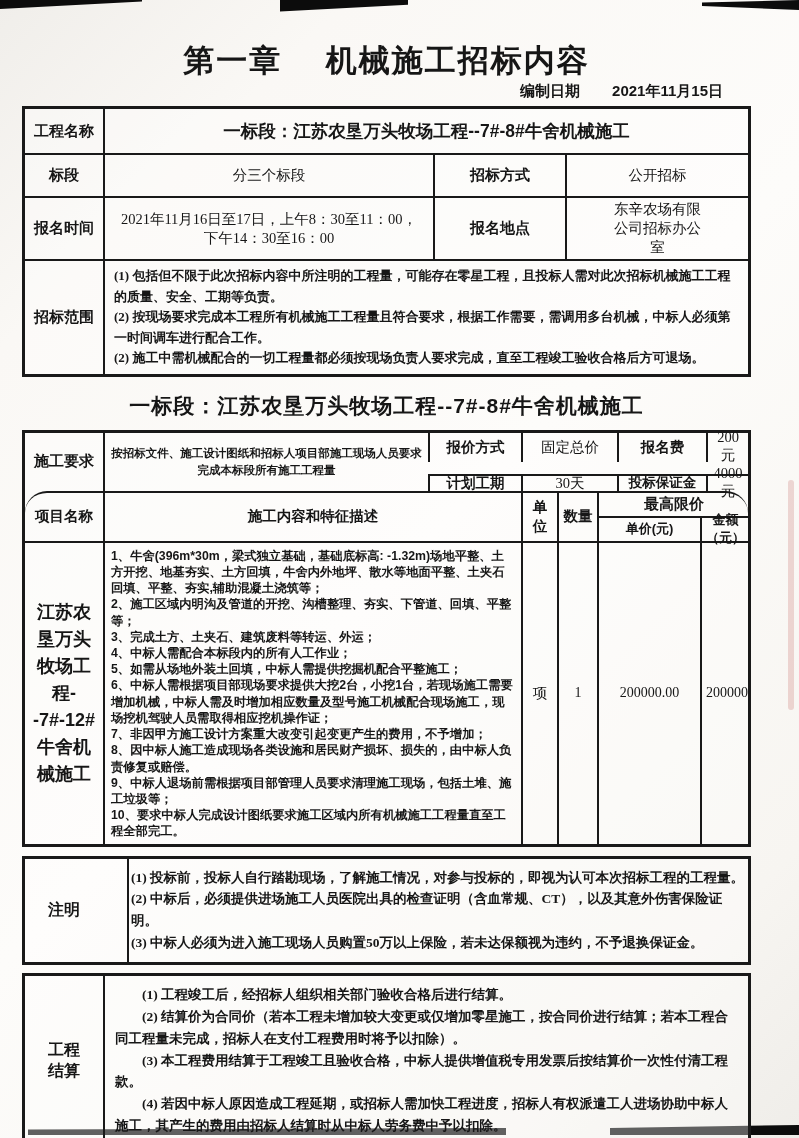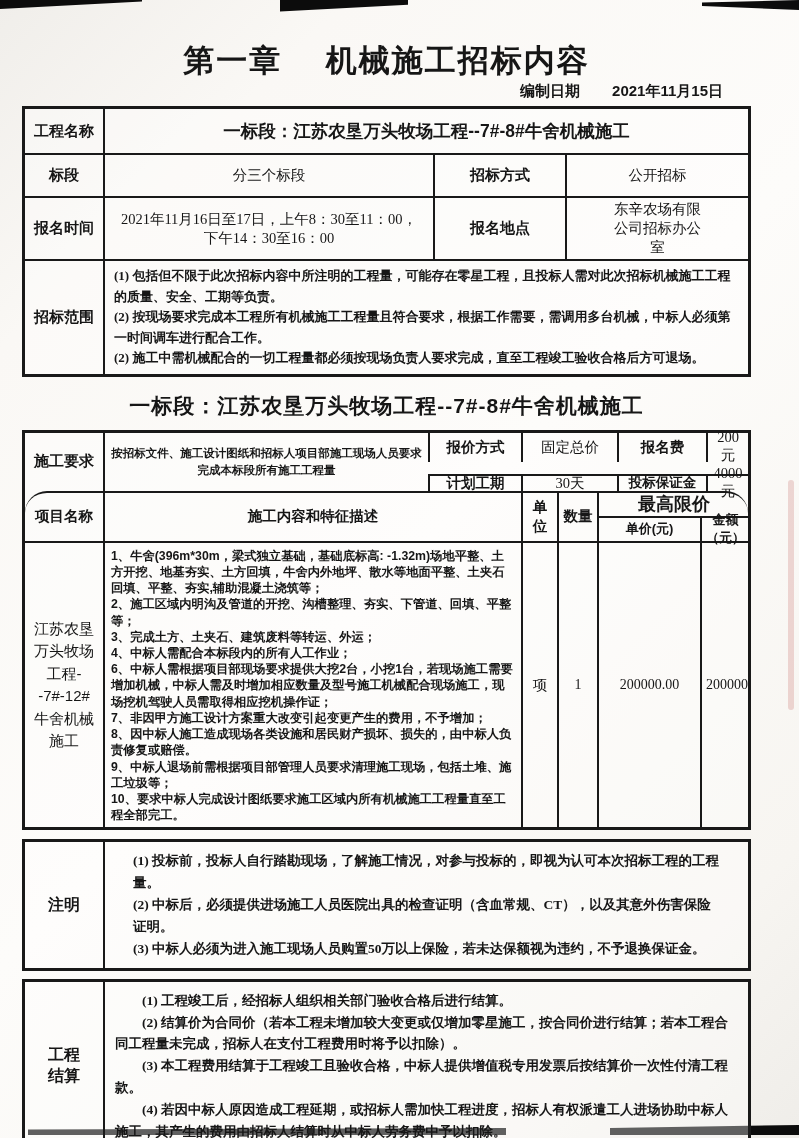--- a/index.html
+++ b/index.html
@@ -51,32 +51,32 @@
   #row-req > .span2 { grid-row:1 / span 2; }
   #row-req .sub { border-left:2px solid #191919; }
   #row-req .sub-bottom { border-top:2px solid #191919;margin-top:12px; }
   .req-desc { font-size:11.5px; font-weight:600; line-height:1.45; }
   .small-lbl { font-weight:bold; font-size:14.5px; }
 
   
   #row-head, #row-item { grid-template-columns:78px 418px 36px 40px 103px 1fr; }
   #row-head { grid-template-rows:23px 25px;border-radius:22px; }
   #row-head > .span2 { grid-row:1 / span 2; }
-  #row-head .maxprice { grid-column:5 / span 2; border-left:2px solid #191919; font-weight:bold; font-size:18px; }
+  #row-head .maxprice { grid-column:5 / span 2; border-left:2px solid #191919; font-weight:bold; font-size:15px; }
   #row-head .subprice { border-left:2px solid #191919; border-top:2px solid #191919; font-weight:bold; font-size:13px; }
   #row-head .lbl { font-size:14.5px; }
   #row-item { min-height:252px; }
-  .item-name { font-size:15px; font-weight:normal; line-height:1.5; padding:10px 6px; }
+  .item-name { font-size:18px; font-weight:bold; line-height:1.5; padding:10px 6px; }
   .item-desc { font-size:12.3px; font-weight:700; line-height:1.32; padding:5px 6px 4px; }
   .num { font-family:"Liberation Serif", serif; font-size:14px; }
 
   #notes-box { margin-top:9px; }
   #notes-row { grid-template-columns:78px 1fr; min-height:72px; }
   #notes-row .lbl { font-size:16px; }
-  .notes-text { font-family:"Liberation Serif", serif; font-size:13.5px; font-weight:600; line-height:1.62; padding:8px 28px; }
+  .notes-text { font-family:"Liberation Serif", serif; font-size:13.5px; font-weight:600; line-height:1.62; padding:8px 2px;margin-left:24px; }
 
   #settle-box { margin-top:8px; }
   #settle-row { grid-template-columns:78px 1fr; min-height:118px; }
   #settle-row .lbl { font-size:16px; line-height:1.3; }
   .settle-text { font-family:"Liberation Serif", serif; font-size:13.5px; font-weight:600; line-height:1.62; padding:8px 10px; }
   .settle-text > div { text-indent:2em; }
 </style>
 </head>
 <body>
 
@@ -150,20 +150,21 @@
       <div class="cell subprice">金额（元）</div>
     </div>
 
     <div class="trow" id="row-item">
       <div class="cell item-name">江苏农垦万头牧场工程--7#-12#牛舍机械施工</div>
       <div class="cell textcell item-desc">
           <div>1、牛舍(396m*30m，梁式独立基础，基础底标高: -1.32m)场地平整、土方开挖、地基夯实、土方回填，牛舍内外地坪、散水等地面平整、土夹石回填、平整、夯实,辅助混凝土浇筑等；</div>
           <div>2、施工区域内明沟及管道的开挖、沟槽整理、夯实、下管道、回填、平整等；</div>
           <div>3、完成土方、土夹石、建筑废料等转运、外运；</div>
           <div>4、中标人需配合本标段内的所有人工作业；</div>
+          <div>5、如需从场地外装土回填，中标人需提供挖掘机配合平整施工；</div>
           <div>6、中标人需根据项目部现场要求提供大挖2台，小挖1台，若现场施工需要增加机械，中标人需及时增加相应数量及型号施工机械配合现场施工，现场挖机驾驶人员需取得相应挖机操作证；</div>
           <div>7、非因甲方施工设计方案重大改变引起变更产生的费用，不予增加；</div>
           <div>8、因中标人施工造成现场各类设施和居民财产损坏、损失的，由中标人负责修复或赔偿。</div>
           <div>9、中标人退场前需根据项目部管理人员要求清理施工现场，包括土堆、施工垃圾等；</div>
           <div>10、要求中标人完成设计图纸要求施工区域内所有机械施工工程量直至工程全部完工。</div>
         </div>
       <div class="cell val">项</div>
       <div class="cell num">1</div>
       <div class="cell num">200000.00</div>
       <div class="cell num">200000</div>

